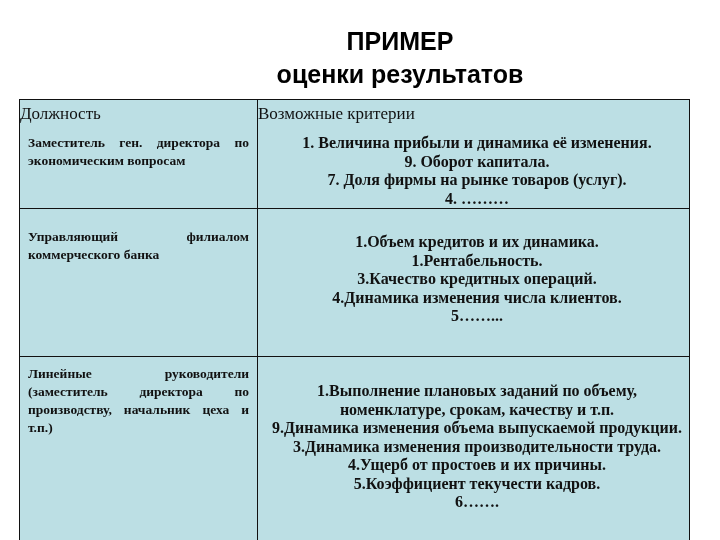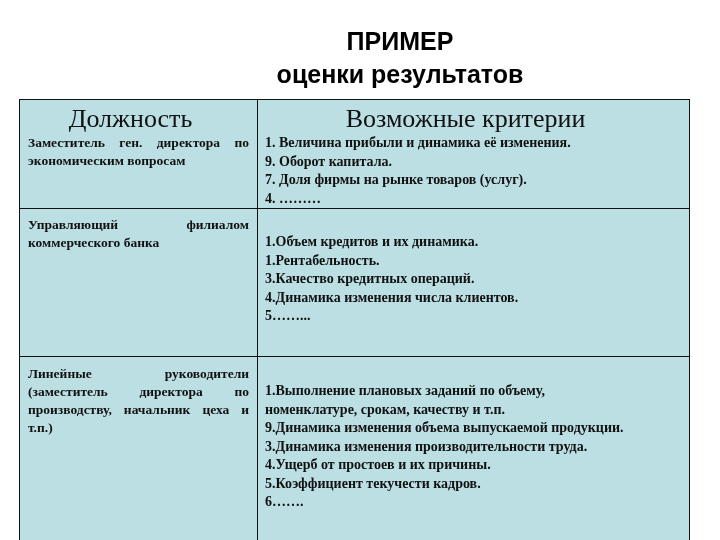--- a/index.html
+++ b/index.html
@@ -13,31 +13,31 @@
   }
   .title.l1 { top: 27px; font-size: 25px; }
   .title.l2 { top: 60px; font-size: 25px; }
   table {
     position: absolute; left: 19px; top: 99px; width: 670px; height: 407px;
     border-collapse: collapse; background: #bcdfe4;
     font-family: "Liberation Serif", serif; color: #111;
     table-layout: fixed;
   }
   td, th { border: 1.5px solid #111; vertical-align: top; }
-  th { border-bottom: none; font-weight: normal; font-size: 26px; height: 30px; padding: 4px 16px 0 0; text-align: center; }
+  th { border-bottom: none; font-weight: normal; font-size: 17px; height: 30px; padding: 4px 16px 0 0; text-align: left; }
   col.c1 { width: 238px; }
   col.c2 { width: 432px; }
   .hrow td { border-top: none; }
   td.pos { padding: 0 8px 0 8px; font-size: 13.5px; font-weight: bold; line-height: 18px; text-align: justify; margin-top: 7px; }
-  td.crit { padding: 0 0 0 7px; font-size: 14px; font-weight: bold; line-height: 18.5px; }
+  td.crit { padding: 0 0 0 7px; font-size: 16px; font-weight: bold; line-height: 18.5px; text-align: center; }
   .r1 td { height: 73px; }
   .r2 td { height: 123px; }
   .r3 td { height: 164px; }
   .r1 td.pos { padding-top: 0; }
-  .r2 td.pos { padding-top: 7px; }
+  .r2 td.pos { padding-top: 19px; }
   .r2 td.crit { padding-top: 24px; }
   .r3 td.pos { padding-top: 8px; }
   .r3 td.crit { padding-top: 25px; }
   .line { display: block; white-space: nowrap; }
 </style>
 </head>
 <body>
 
 <div class="title l1">ПРИМЕР</div>
 <div class="title l2">оценки результатов</div>

